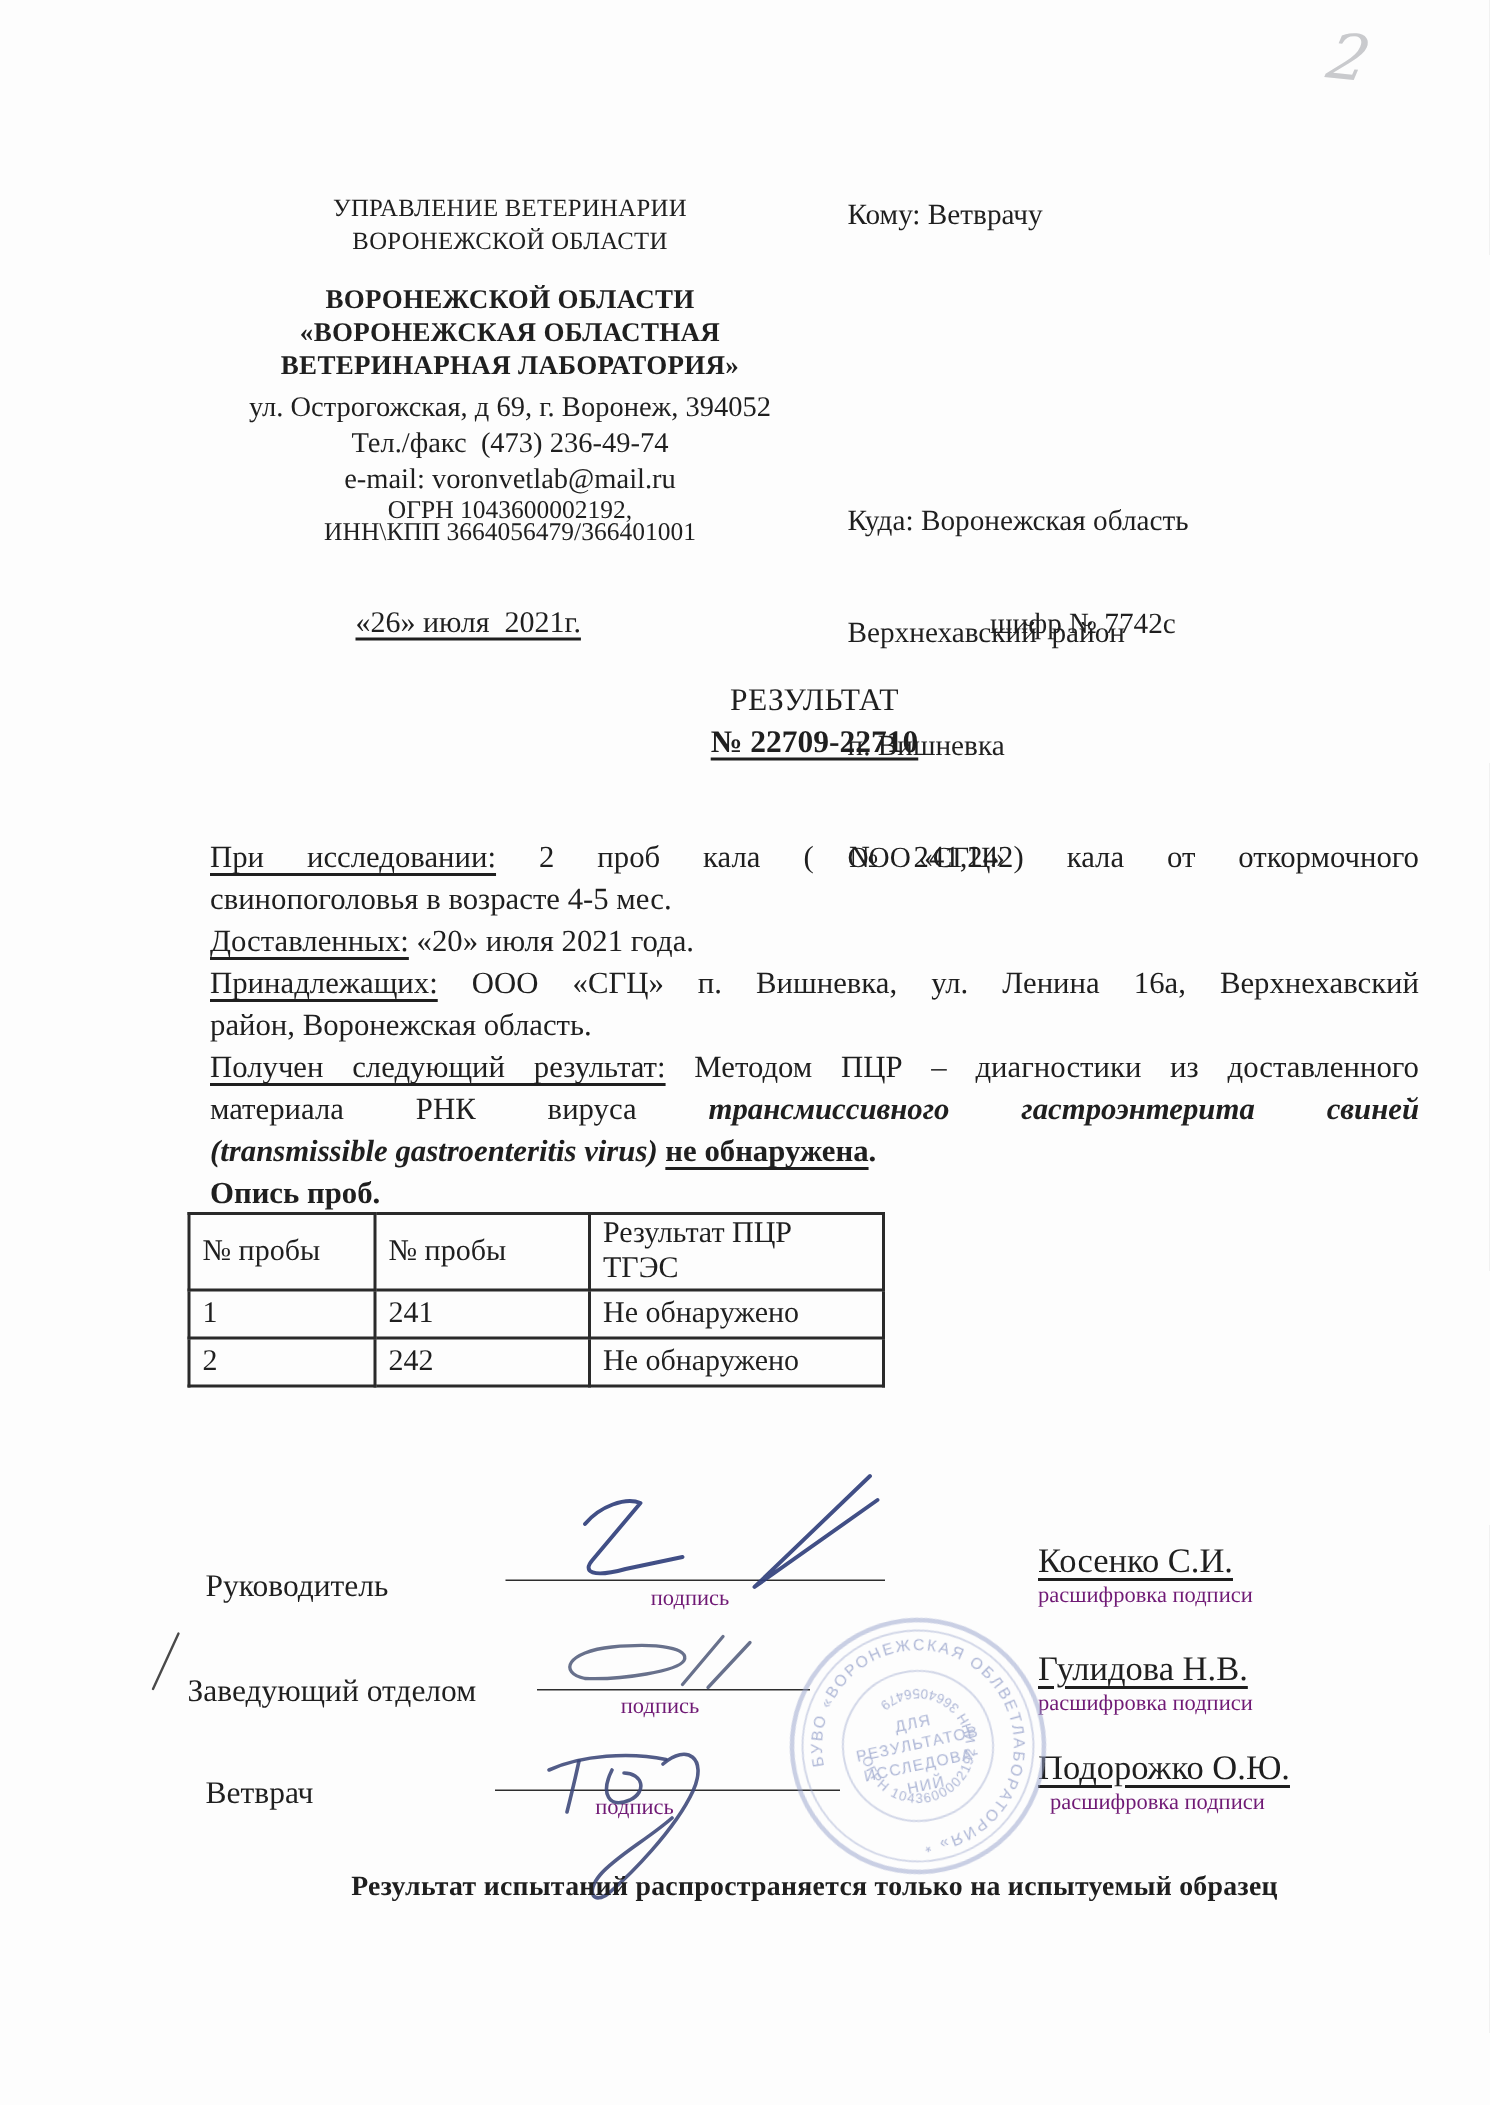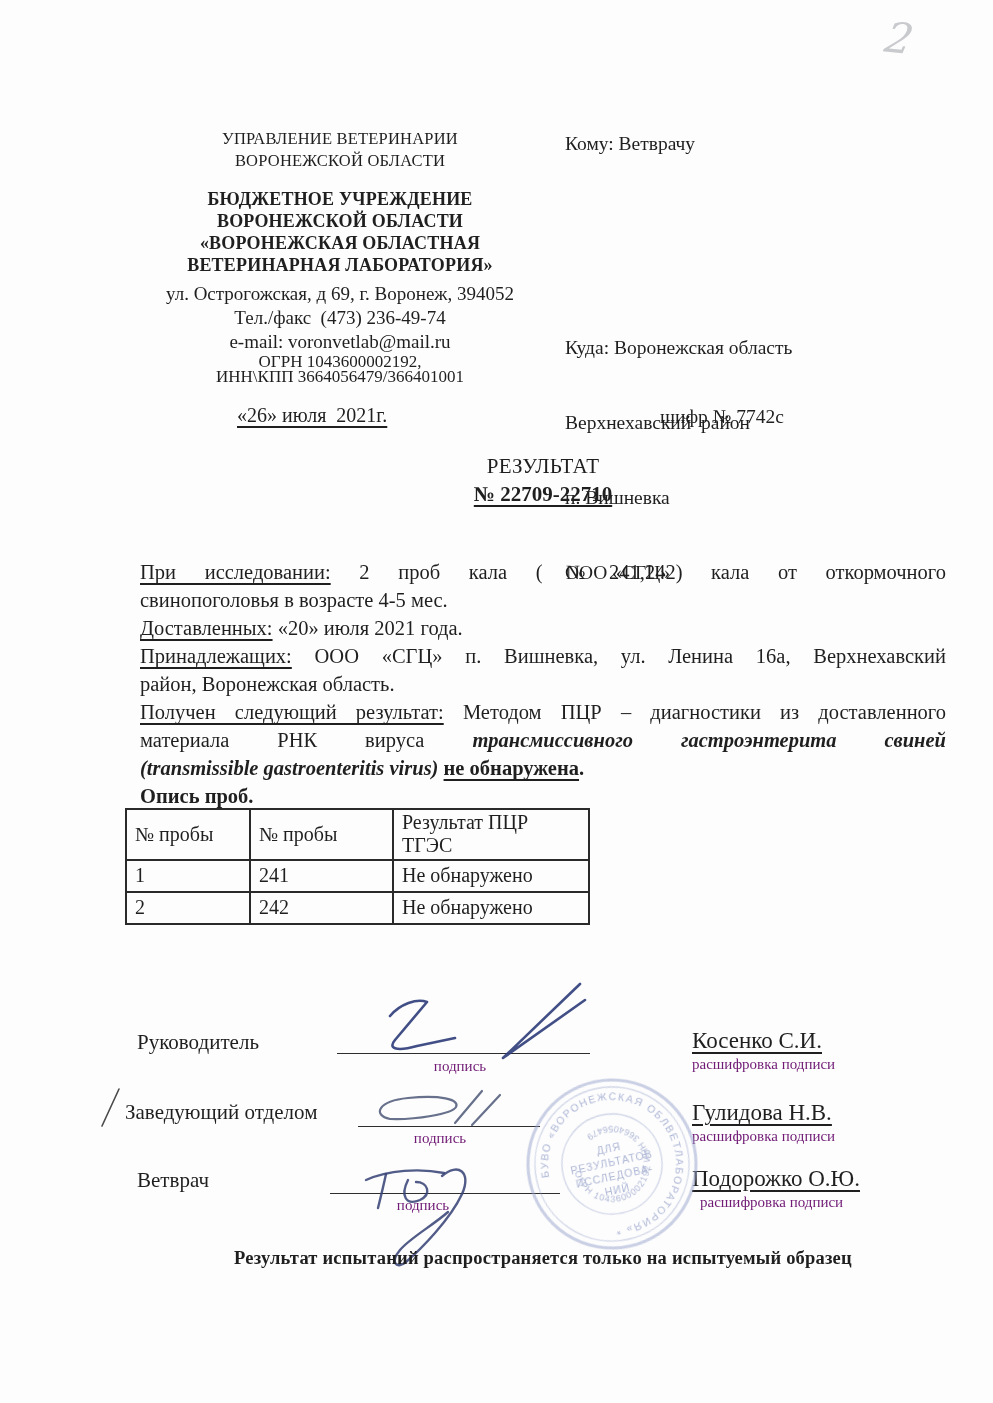--- a/index.html
+++ b/index.html
@@ -53,21 +53,21 @@
     left:125px;top:808px;border-collapse:collapse;font-size:20px;border-radius:32px;
   }
   .samples-table th,.samples-table td{
     border:2px solid #2a2a2a;font-weight:normal;text-align:left;
     padding:1px 8px 2px 8px;height:27px;
   }
   .samples-table th:nth-child(1),.samples-table td:nth-child(1){width:106px;}
   .samples-table th:nth-child(2),.samples-table td:nth-child(2){width:125px;}
   .samples-table th:nth-child(3),.samples-table td:nth-child(3){width:178px;}
   
-  .role{font-size:21px;}
+  .role{font-size:21px;margin-top:15px;}
   .role1{left:137px;top:1030px;}
   .role2{left:125px;top:1100px;}
   .role3{left:137px;top:1168px;}
   .sig-line{border-bottom:1.6px solid #2e2e2e;height:0;}
   .line1{left:337px;top:1053px;width:253px;}
   .line2{left:358px;top:1126px;width:182px;}
   .line3{left:330px;top:1193px;width:230px;}
   .caption{font-size:15px;color:#701a75;}
   .podpis1{left:400px;top:1058px;width:120px;text-align:center;}
   .podpis2{left:385px;top:1130px;width:110px;text-align:center;}
@@ -115,21 +115,20 @@
 <body>
 
 <div class="page">
 
   <div class="abs page-num">2</div>
 
   <div class="abs left-col">
     <div class="dept-line">УПРАВЛЕНИЕ ВЕТЕРИНАРИИ</div>
     <div class="dept-line">ВОРОНЕЖСКОЙ ОБЛАСТИ</div>
     <div class="org-block">
-      <div class="org-line">БЮДЖЕТНОЕ УЧРЕЖДЕНИЕ</div>
       <div class="org-line">ВОРОНЕЖСКОЙ ОБЛАСТИ</div>
       <div class="org-line">«ВОРОНЕЖСКАЯ ОБЛАСТНАЯ</div>
       <div class="org-line">ВЕТЕРИНАРНАЯ ЛАБОРАТОРИЯ»</div>
     </div>
     <div class="addr">ул. Острогожская, д 69, г. Воронеж, 394052</div>
     <div class="contact">Тел./факс  (473) 236-49-74</div>
     <div class="contact">e-mail: voronvetlab@mail.ru</div>
     <div class="small-reg">ОГРН 1043600002192,</div>
     <div class="small-reg">ИНН\КПП 3664056479/366401001</div>
   </div>

